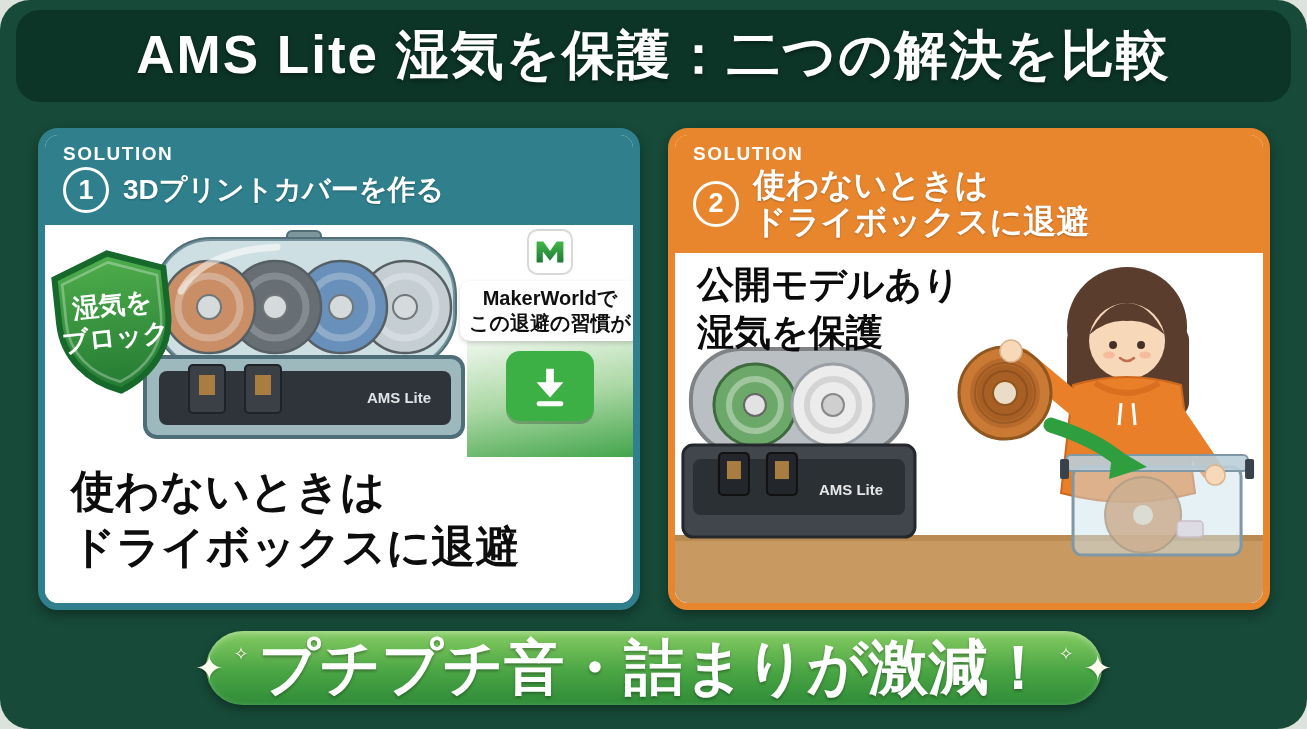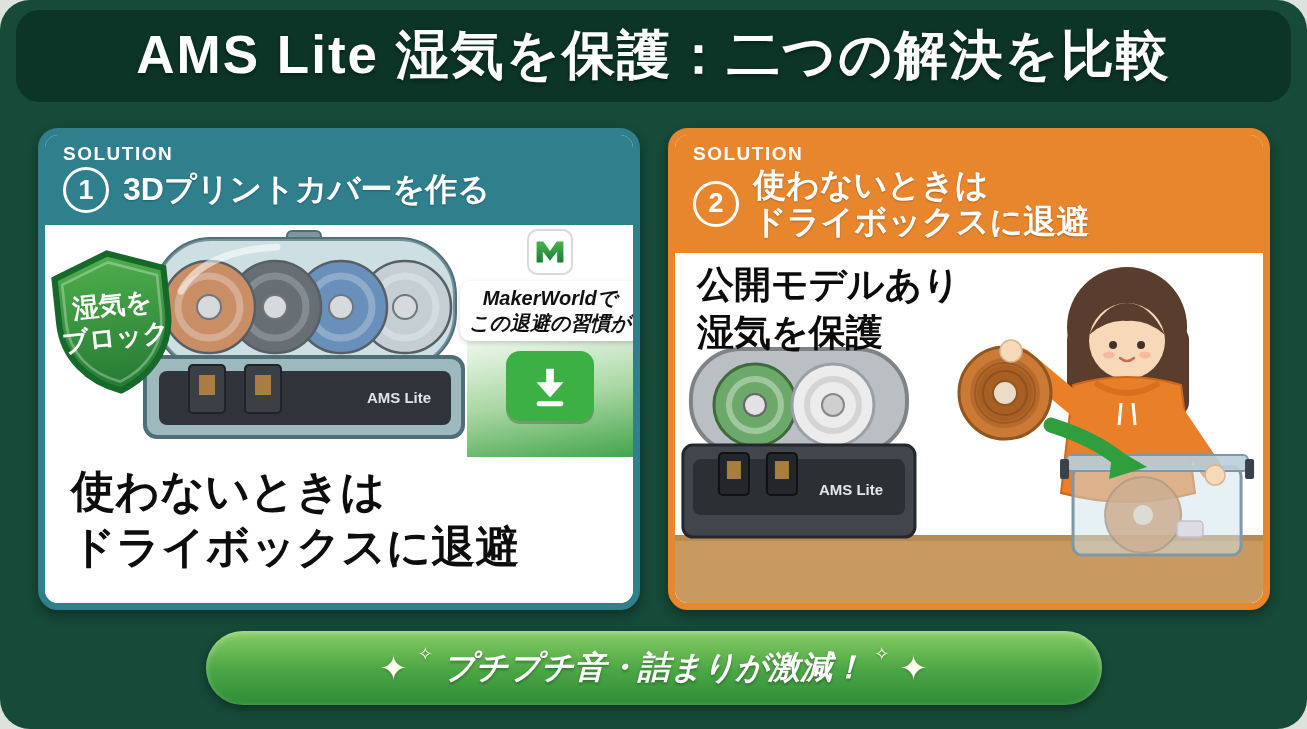--- a/index.html
+++ b/index.html
@@ -37,36 +37,35 @@
   .panel.left  .panel-header { background: #2f7f8d; }
   .panel.right .panel-header { background: #e8862e; }
   .eyebrow { display: block; font-size: 19px; font-weight: 700; letter-spacing: 1.5px; }
   .header-row { display: flex; align-items: center; gap: 14px; margin-top: 2px; }
   .num-circle {
     width: 46px; height: 46px; flex: 0 0 auto; border: 3px solid #fff; border-radius: 50%;
     display: flex; align-items: center; justify-content: center;
     font-size: 27px; font-weight: 800; color: #fff;
   }
   .panel-title {
-    margin: 0; font-size: 32px; font-weight: 800; line-height: 1.12;
+    margin: 0; font-size: 28px; font-weight: 800; line-height: 1.12;
     text-shadow: 0 1px 2px rgba(0,0,0,.25); white-space: nowrap;
   }
   .panel-title.two-line { font-size: 33px; white-space: normal; }
   .panel-body { flex: 1; position: relative; background: #fff; }
 
   
   .illus-left { position: relative; height: 232px; }
   .shield-wrap { position: absolute; left: 4px; top: 22px; width: 130px; height: 150px; transform: rotate(-6deg); z-index: 3; }
   .device-left { position: absolute; left: 92px; top: 4px; width: 336px; height: 224px; z-index: 1; }
   .mw-col {
     position: absolute; right: 0; top: 0; width: 166px; height: 232px; z-index: 2;
     display: flex; flex-direction: column; align-items: center; gap: 6px; padding-top: 4px;
     background: linear-gradient(170deg, rgba(255,255,255,0) 0%, rgba(255,255,255,0) 38%,
                 rgba(101,183,88,.55) 72%, rgba(57,160,66,.95) 100%);
-    font-style: italic;
   }
   .mw-logo { width: 46px; height: 46px; }
   .mw-note {
     background: #fff; border-radius: 10px; padding: 5px 9px; text-align: center;
     font-size: 20px; font-weight: 700; color: #101010; line-height: 1.25;
     box-shadow: 0 2px 5px rgba(0,0,0,.18);
   }
   .mw-note span { display: block; white-space: nowrap; }
   .download-btn {
     width: 88px; height: 70px; margin-top: 4px; background: #3cb045; border-radius: 14px;
@@ -87,23 +86,22 @@
 
   
   .footer-pill {
     position: absolute; left: 50%; bottom: 24px; transform: translateX(-50%);
     width: 896px; height: 74px; border-radius: 40px;
     background: linear-gradient(180deg, #86cc62 0%, #4aa544 55%, #2f8c38 100%);
     display: flex; align-items: center; justify-content: center; gap: 10px;
     box-shadow: inset 0 2px 6px rgba(255,255,255,.35), 0 4px 10px rgba(0,0,0,.35);
   }
   .footer-text {
-    color: #fff; font-size: 32px; font-weight: 800; white-space: nowrap;
+    color: #fff; font-size: 60px; font-weight: 800; white-space: nowrap;
     text-shadow: 0 2px 3px rgba(0,0,0,.3);
-    font-style: italic;
   }
   .spark { color: #fdfff0; text-shadow: 0 1px 3px rgba(0,0,0,.25); line-height: 1; }
   .spark.big { font-size: 34px; }
   .spark.small { font-size: 18px; transform: translateY(-14px); }
 </style>
 </head>
 <body>
 
 <div class="stage"></div>
 

